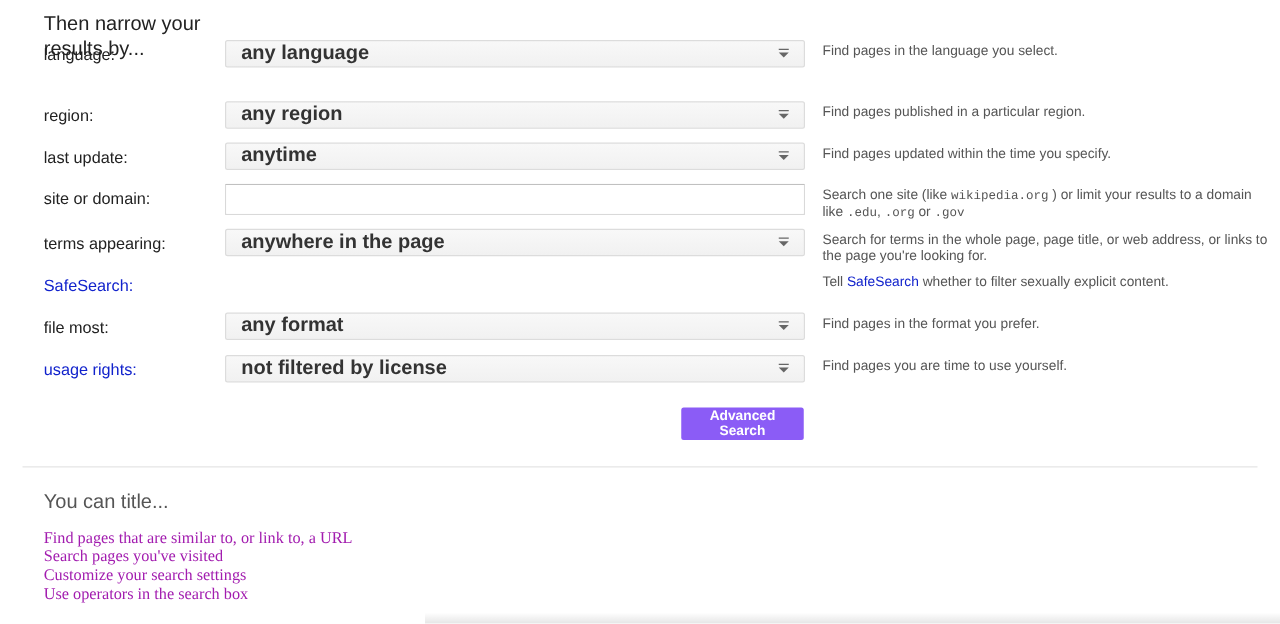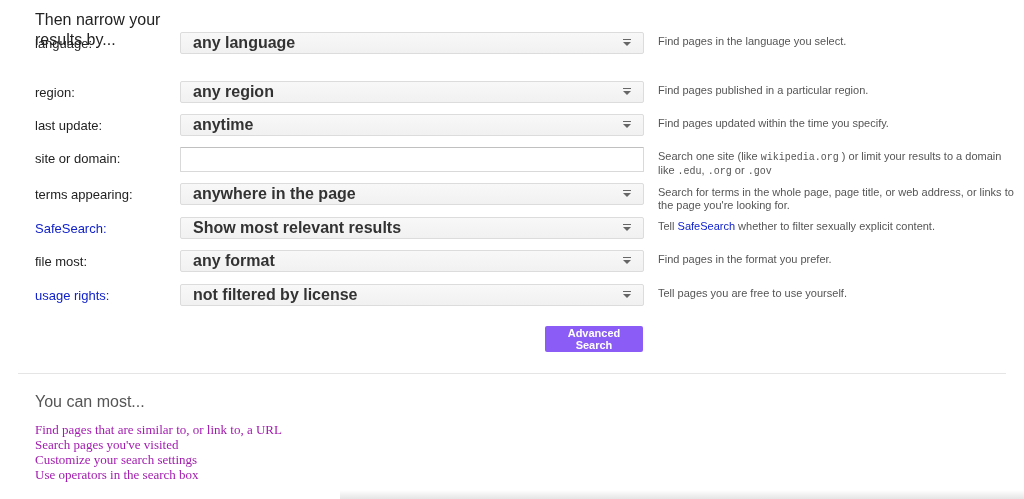--- a/index.html
+++ b/index.html
@@ -105,49 +105,45 @@
       <div class="row" style="top: 183px;">
         <div class="row-label">terms appearing:</div>
         <div class="select">
           <span class="select-value">anywhere in the page</span>
           <span class="arrow"></span>
         </div>
         <div class="hint"><span>Search for terms in the whole page, page title, or web address, or links to the page you're looking for.</span></div>
       </div>
       <div class="row" style="top: 217px; padding-left: 12px;">
         <a class="row-label link">SafeSearch:</a>
-        <div class="select">
-          <span class="select-value">Show most relevant results</span>
-          <span class="arrow"></span>
-        </div>
         <div class="hint"><span>Tell </span><a class="link">SafeSearch</a><span> whether to filter sexually explicit content.</span></div>
       </div>
       <div class="row" style="top: 250px;">
         <div class="row-label">file most:</div>
         <div class="select">
           <span class="select-value">any format</span>
           <span class="arrow"></span>
         </div>
         <div class="hint"><span>Find pages in the format you prefer.</span></div>
       </div>
       <div class="row" style="top: 284px;">
         <a class="row-label link">usage rights:</a>
         <div class="select">
           <span class="select-value">not filtered by license</span>
           <span class="arrow"></span>
         </div>
-        <div class="hint"><span>Tell pages you are free to use yourself.</span></div>
+        <div class="hint"><span>Find pages you are time to use yourself.</span></div>
       </div>
     </div>
 
   <button class="primary-btn">Advanced Search</button>
 
   <div class="divider"></div>
 
-  <div class="also-title">You can most...</div>
+  <div class="also-title">You can title...</div>
   <div class="also-links">
       <a class="also-link">Find pages that are similar to, or link to, a URL</a>
       <a class="also-link">Search pages you've visited</a>
       <a class="also-link">Customize your search settings</a>
       <a class="also-link">Use operators in the search box</a>
     </div>
 
   <div class="bottom-shadow"></div>
 </div>
 

